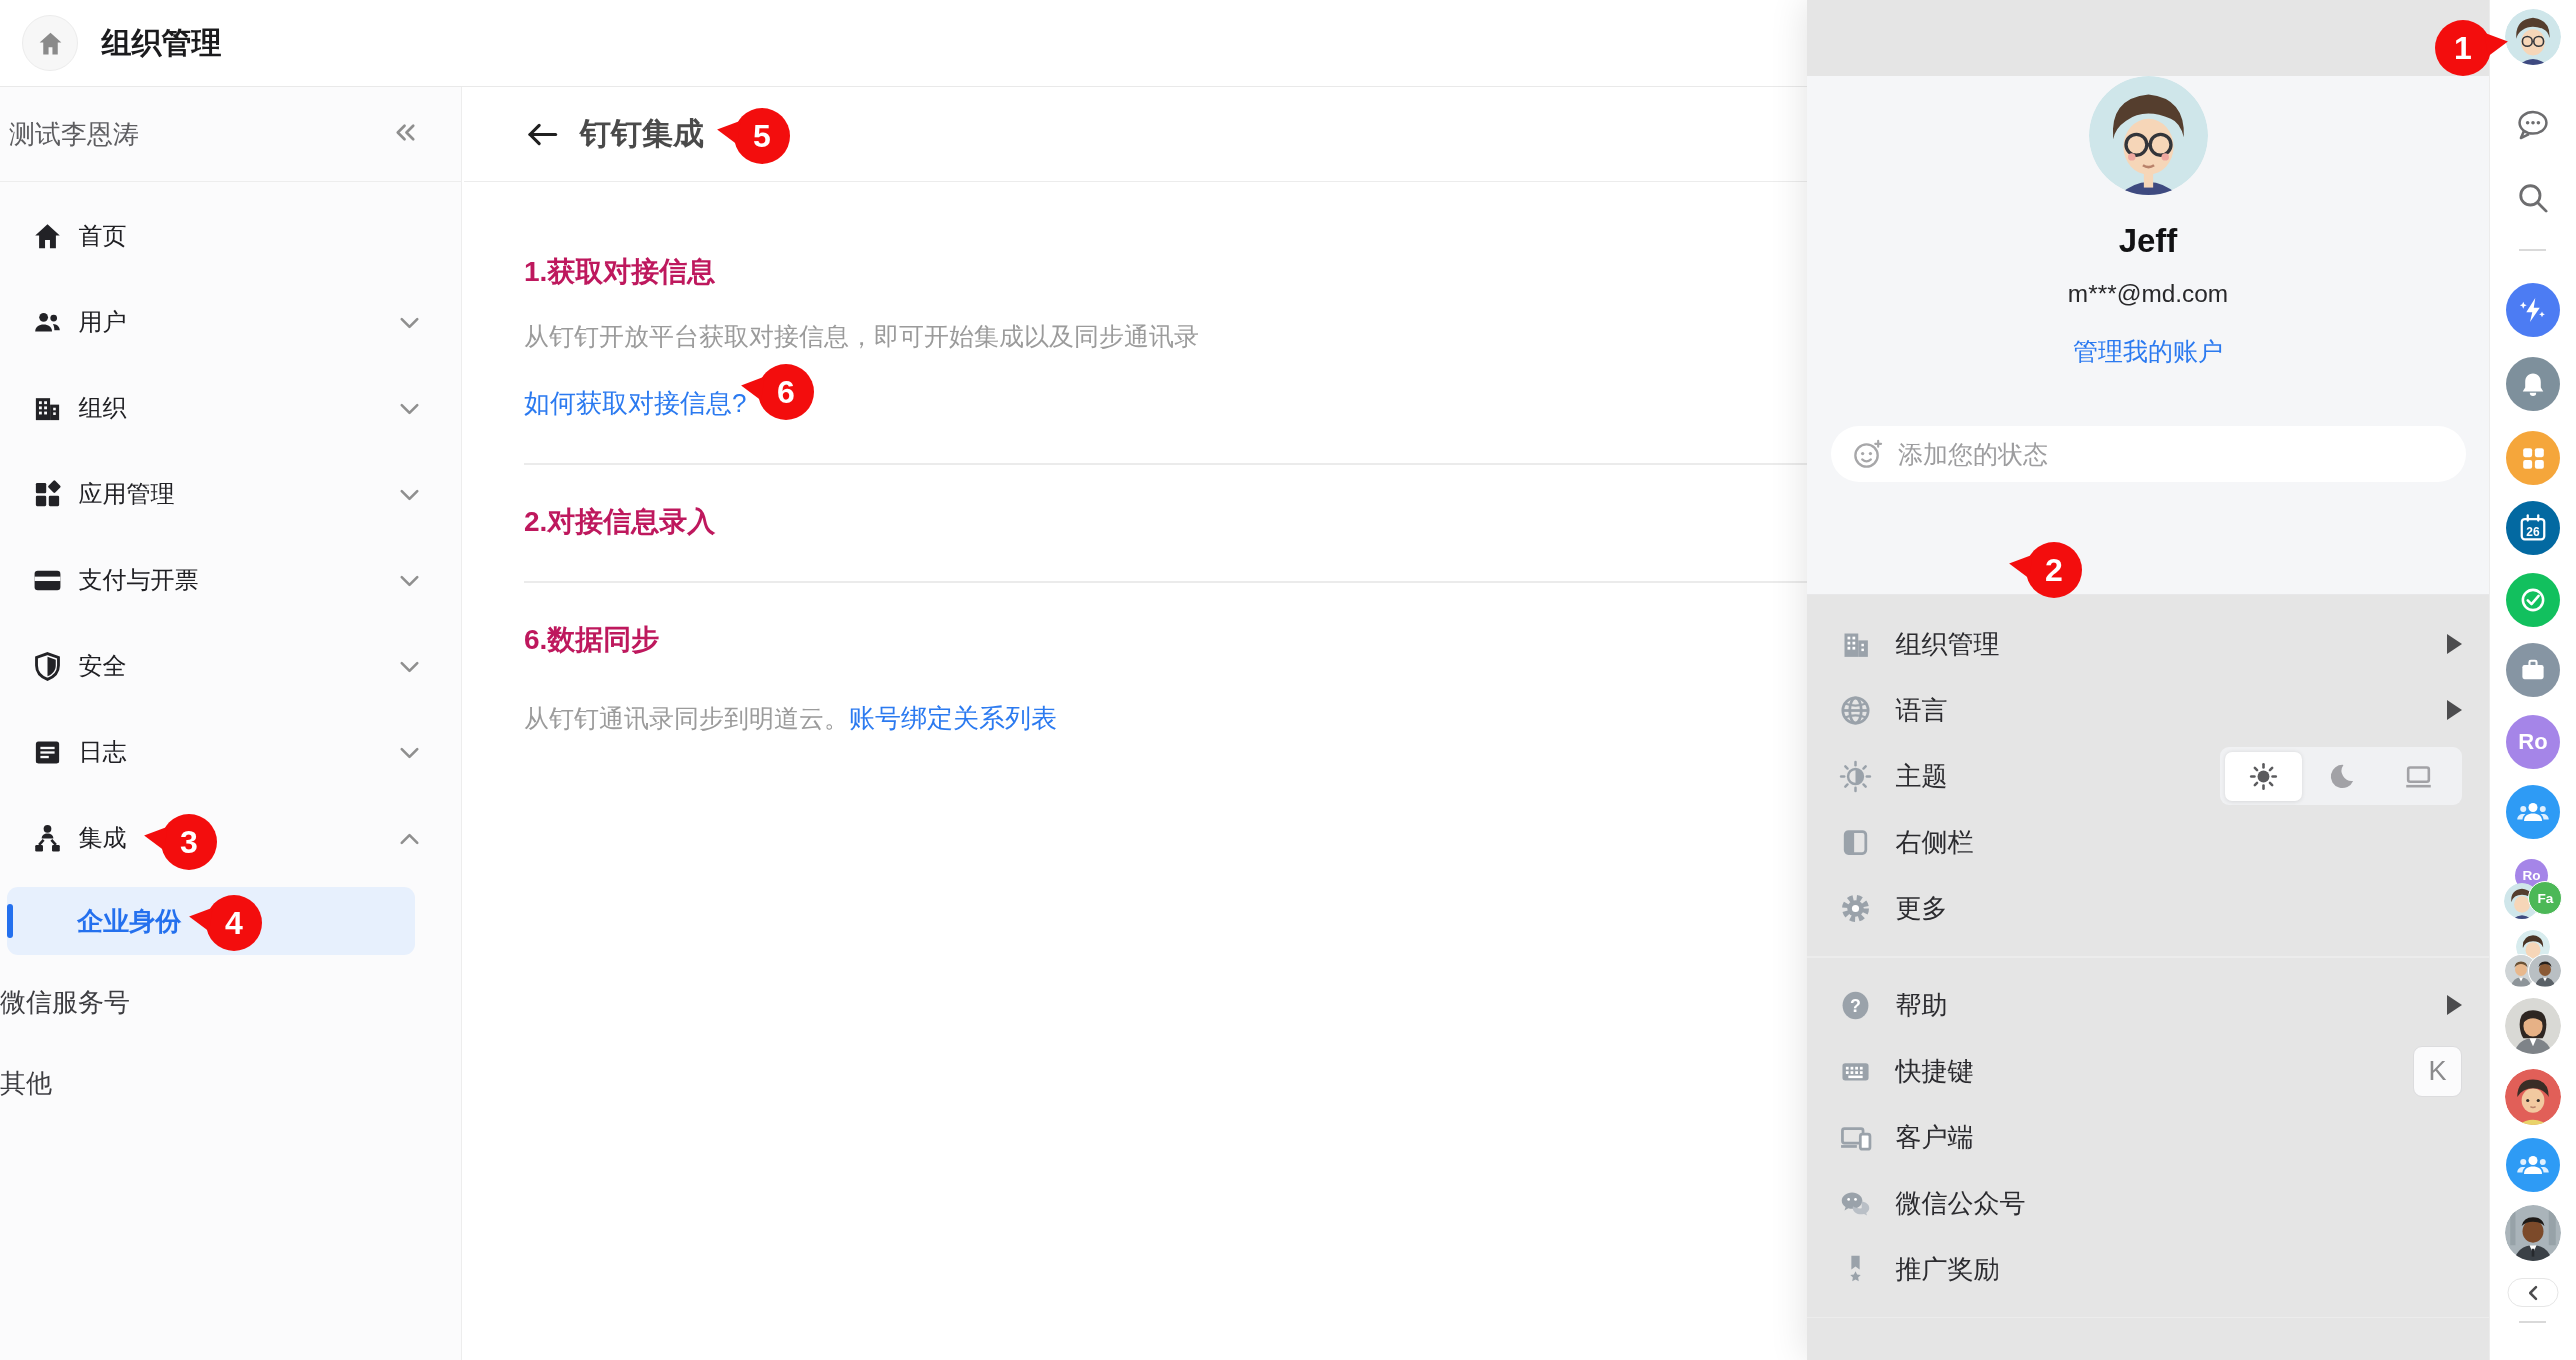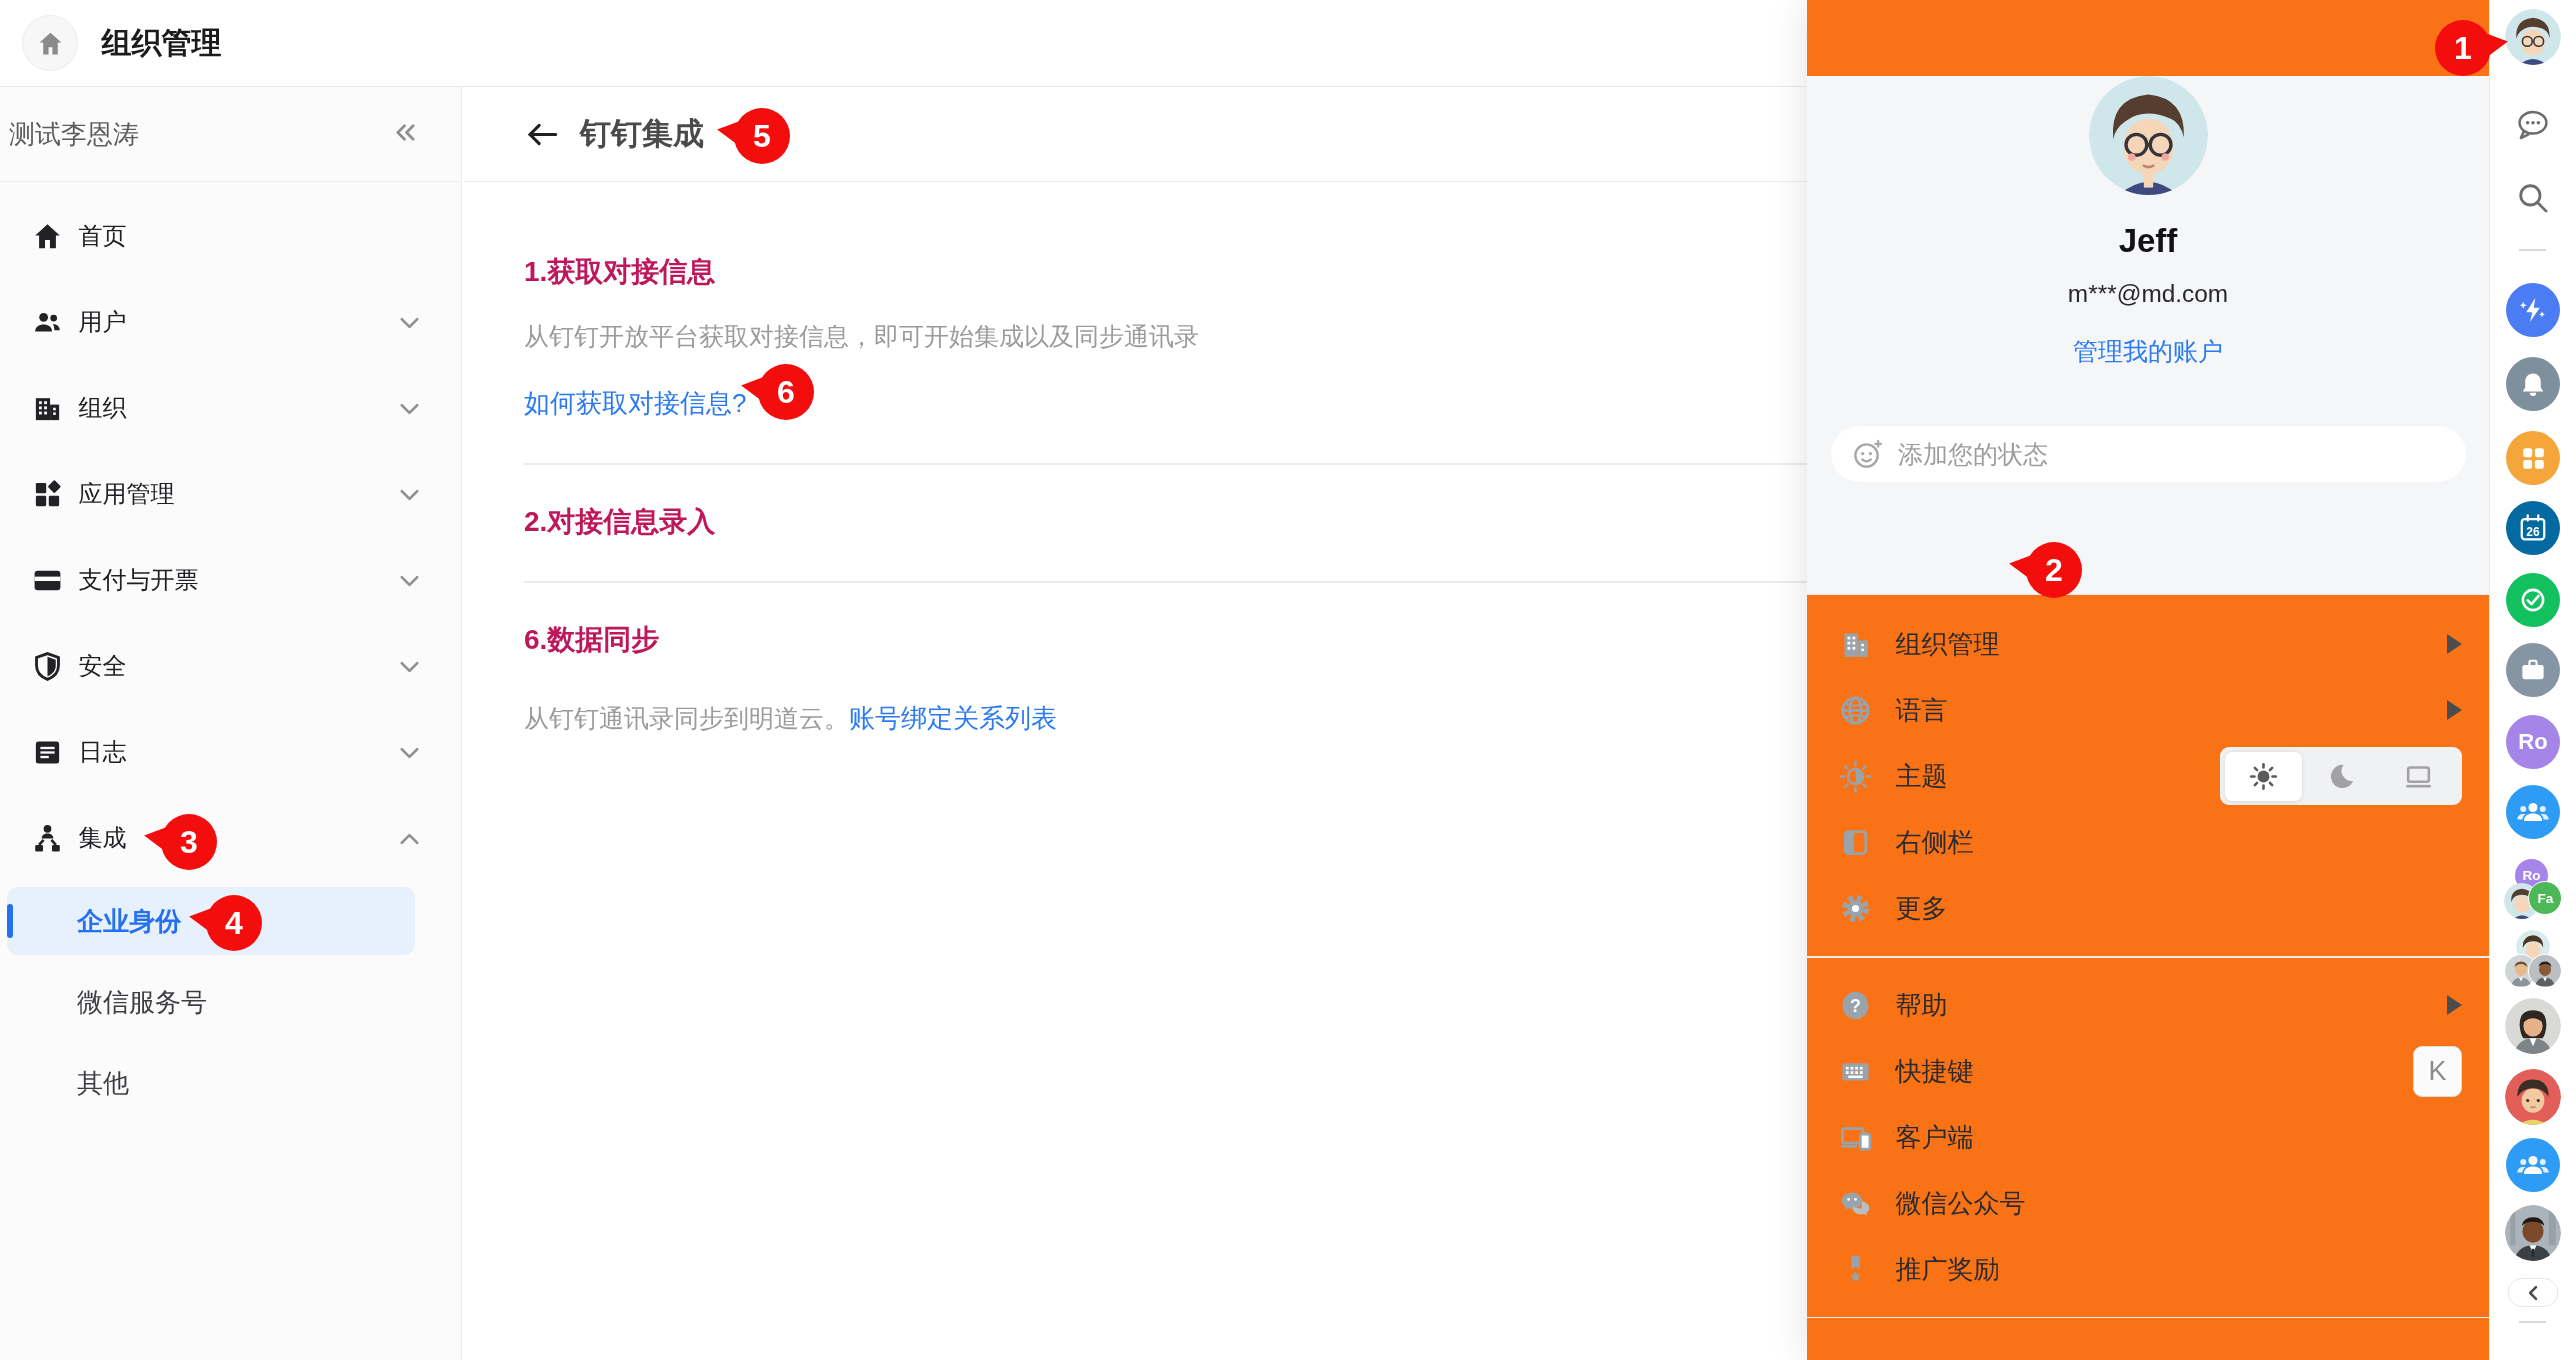--- a/index.html
+++ b/index.html
@@ -12,21 +12,21 @@
   .app-title{margin-left:23.5px;font-size:30px;font-weight:700;color:#1b1b1d;}
 
   
   .sidebar{position:absolute;left:0;top:87px;width:462px;bottom:0;background:#fbfbfc;border-right:1.8px solid #ededed;z-index:1;box-sizing:border-box;}
   .sb-head{height:94px;border-bottom:1.8px solid #ededed;display:flex;align-items:center;padding:0 40px 0 9px;}
   .sb-org{font-size:26px;color:#5d5d60;flex:1;}
   .sb-list{padding-top:11px;}
   .sb-item{height:86px;display:flex;align-items:center;padding:0 36px 0 31px;cursor:pointer;}
   .sb-ic{width:33px;height:33px;margin-right:14.5px;flex:none;display:flex;align-items:center;justify-content:center;}
   .sb-label{font-size:24px;color:#202024;flex:1;}
-  .sb-sub{height:81px;display:flex;align-items:center;padding-left:77px;font-size:26px;color:#3d3d41;cursor:pointer;position:relative;box-sizing:border-box;}
+  .sb-sub{height:81px;display:flex;align-items:center;font-size:26px;color:#3d3d41;cursor:pointer;position:relative;box-sizing:border-box;}
   .sb-sub.sel{height:68px;margin:6.3px 46px 6.3px 7.2px;padding-left:70px;background:#e7f0fd;border-radius:11px;color:#2470ee;font-weight:700;}
   .sb-sub.sel::before{content:'';position:absolute;left:0;top:50%;transform:translateY(-50%);width:6.3px;height:34px;border-radius:3.6px;background:#2470ee;}
 
   
   .main{position:absolute;left:464px;top:87px;right:0;bottom:0;background:#fff;}
   .main-head{height:95px;border-bottom:1.8px solid #ececec;display:flex;align-items:center;padding-left:58px;box-sizing:border-box;}
   .back-btn{width:40px;height:36px;margin-right:18px;cursor:pointer;display:flex;align-items:center;}
   .main-title{font-size:31px;font-weight:700;color:#4a4a4a;}
   .content{padding-left:60px;}
   .sec-title{font-size:28px;font-weight:700;color:#be185d;}
@@ -34,21 +34,21 @@
   .desc{font-size:25px;color:#9b9b9b;margin-top:29px;}
   .blue-link{font-size:26px;color:#2b7af0;cursor:pointer;display:inline-block;}
   .lk1{margin-top:33px;}
   .cdiv{height:1.8px;background:#ebebeb;margin-top:42px;}
   .t2{margin-top:38px;}
   .d2{margin-top:40px;}
   .t3{margin-top:38px;}
   .desc3{margin-top:42px;}
 
   
-  .panel{position:absolute;left:1807px;top:0;width:682px;height:100%;background:#f97316;box-shadow:0 0 36px rgba(0,0,0,.12);z-index:10;box-sizing:border-box;}
+  .panel{position:absolute;left:1807px;top:0;width:682px;height:100%;background:#e5e5e5;box-shadow:0 0 36px rgba(0,0,0,.12);z-index:10;box-sizing:border-box;}
   .panel-top{height:519px;background:#f5f6f8;border-bottom:1.8px solid #e7e7e9;text-align:center;box-sizing:border-box;}
   .avatar-big{width:119px;height:119px;border-radius:50%;margin:76px auto 0;overflow:hidden;cursor:pointer;}
   .p-name{font-size:33px;font-weight:700;color:#121214;margin-top:27px;}
   .p-email{font-size:24.4px;color:#28282a;margin-top:20px;}
   .p-manage{font-size:25px;color:#2b7af0;margin-top:27px;cursor:pointer;}
   .status-pill{margin:58px auto 0;width:635px;height:56px;background:#fff;border-radius:28px;display:flex;align-items:center;padding:0 20px;box-sizing:border-box;cursor:text;}
   .status-ph{font-size:25px;color:#9d9d9f;margin-left:14.5px;}
   .menu{padding-top:16.3px;}
   .mrow{height:66px;display:flex;align-items:center;padding:0 27px 0 31px;cursor:pointer;}
   .mic{width:34px;height:34px;margin-right:23.5px;display:flex;align-items:center;justify-content:center;flex:none;}

